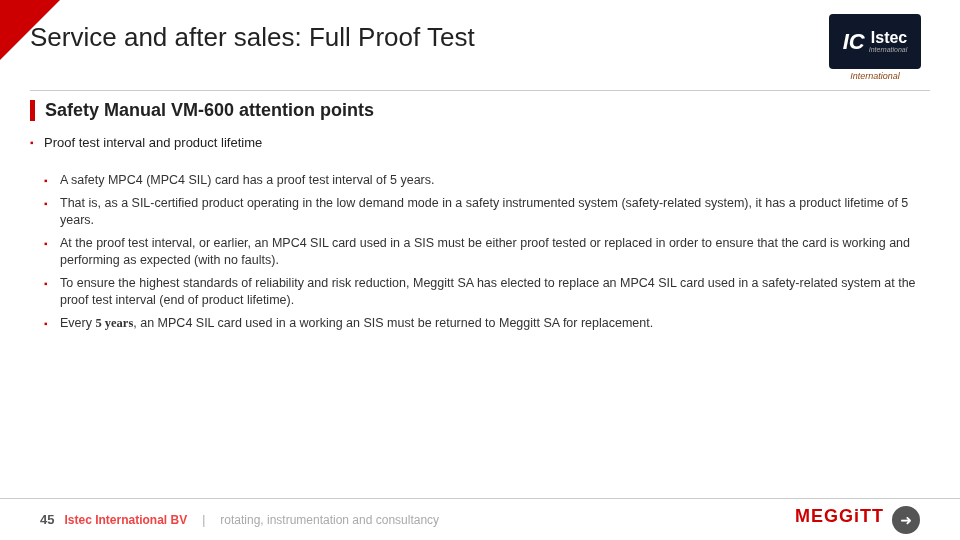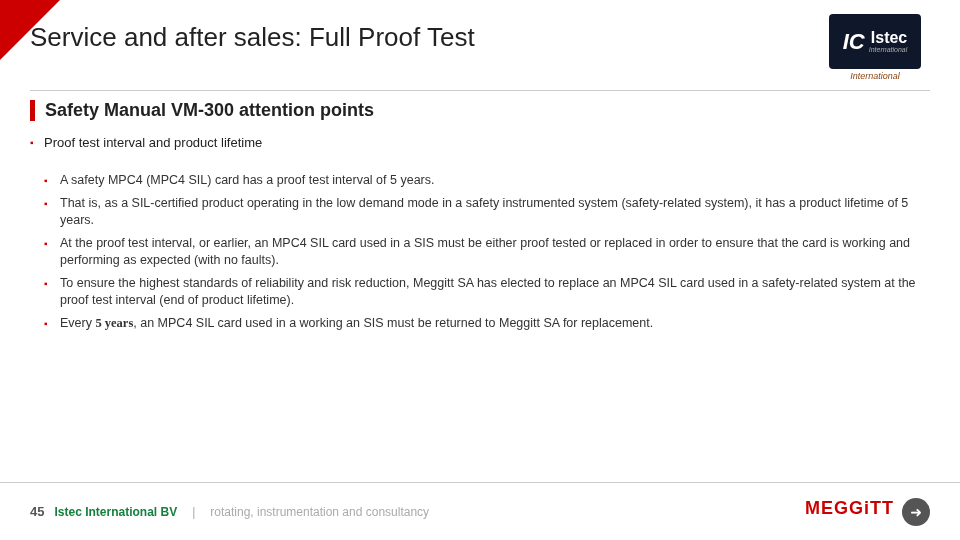--- a/index.html
+++ b/index.html
@@ -155,43 +155,43 @@
     .bullet-level2 b {
       font-weight: bold;
       font-family: Liberation Serif, serif;
     }
 
     .footer {
       position: absolute;
       bottom: 0;
       left: 0;
       right: 0;
-      height: 58px;
+      height: 42px;
       border-top: 1px solid #cccccc;
       display: flex;
       align-items: center;
-      padding: 0 30px;
+      padding: 0 40px;
       justify-content: space-between;
     }
 
     .footer-left {
       display: flex;
       align-items: center;
       gap: 10px;
     }
 
     .footer-page {
       font-size: 13px;
       color: #555555;
       font-weight: bold;
     }
 
     .footer-company {
       font-size: 12px;
-      color: #15803d;
+      color: #ef4444;
       font-weight: bold;
     }
 
     .footer-sep {
       font-size: 12px;
       color: #aaaaaa;
       margin: 0 5px;
     }
 
     .footer-tagline {
@@ -238,21 +238,21 @@
       <span class="logo-istec-bottom">International</span>
     </div>
   </div>
   <div class="logo-subtitle">International</div>
 </div>
 
 <div class="divider"></div>
 
 <div class="content-area">
 
-  <div class="section-title">Safety Manual VM-300 attention points</div>
+  <div class="section-title">Safety Manual VM-600 attention points</div>
 
   <div class="bullet-level1">Proof test interval and product lifetime</div>
 
   <div class="bullet-level2">
     <span>A safety MPC4 (MPC4 SIL) card has a proof test interval of 5 years.</span>
   </div>
 
   <div class="bullet-level2">
     <span>That is, as a SIL-certified product operating in the low demand mode in a safety instrumented system (safety-related system), it has a product lifetime of 5 years.</span>
   </div>

